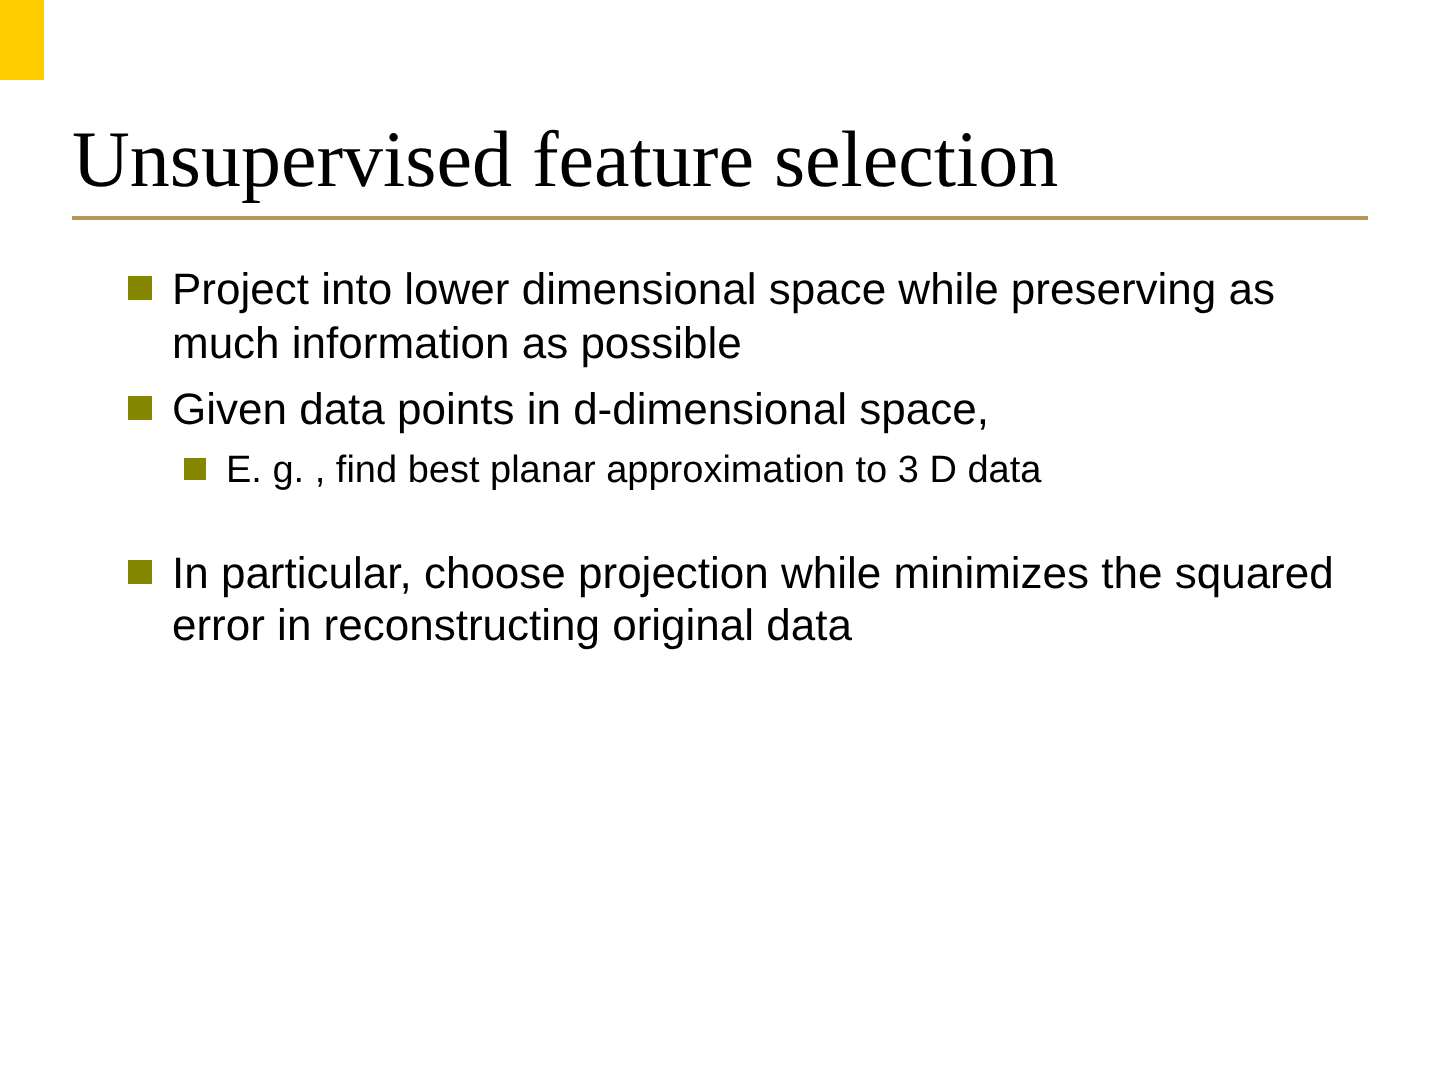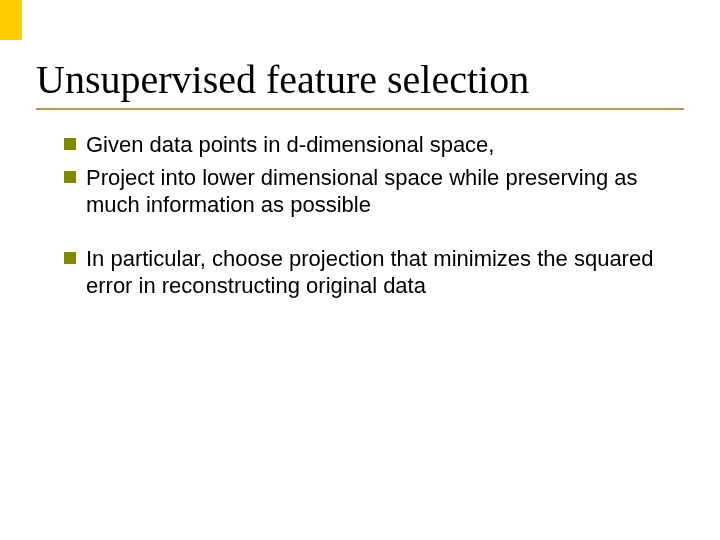--- a/index.html
+++ b/index.html
@@ -84,31 +84,35 @@
   <div class="accent-bar"></div>
 
   <div class="title">Unsupervised feature selection</div>
   <div class="title-rule"></div>
 
   <div class="body">
 
 
     <div class="lvl2">
       <span class="bullet"></span>
-      <span class="txt">Given data points in d-dimensional space,</span>
+      <span class="txt">Project into lower dimensional space while preserving as much information as possible</span>
     </div>
 
     <div class="lvl2">
       <span class="bullet"></span>
-      <span class="txt">Project into lower dimensional space while preserving as much information as possible</span>
+      <span class="txt">Given data points in d-dimensional space,</span>
     </div>
 
+    <div class="lvl3">
+      <span class="bullet"></span>
+      <span class="txt">E. g. , find best planar approximation to 3 D data</span>
+    </div>
 
 
     <div class="gap"></div>
 
     <div class="lvl2">
       <span class="bullet"></span>
-      <span class="txt">In particular, choose projection that minimizes the squared error in reconstructing original data</span>
+      <span class="txt">In particular, choose projection while minimizes the squared error in reconstructing original data</span>
     </div>
 
   </div>
 </div>
 
 </body></html>

